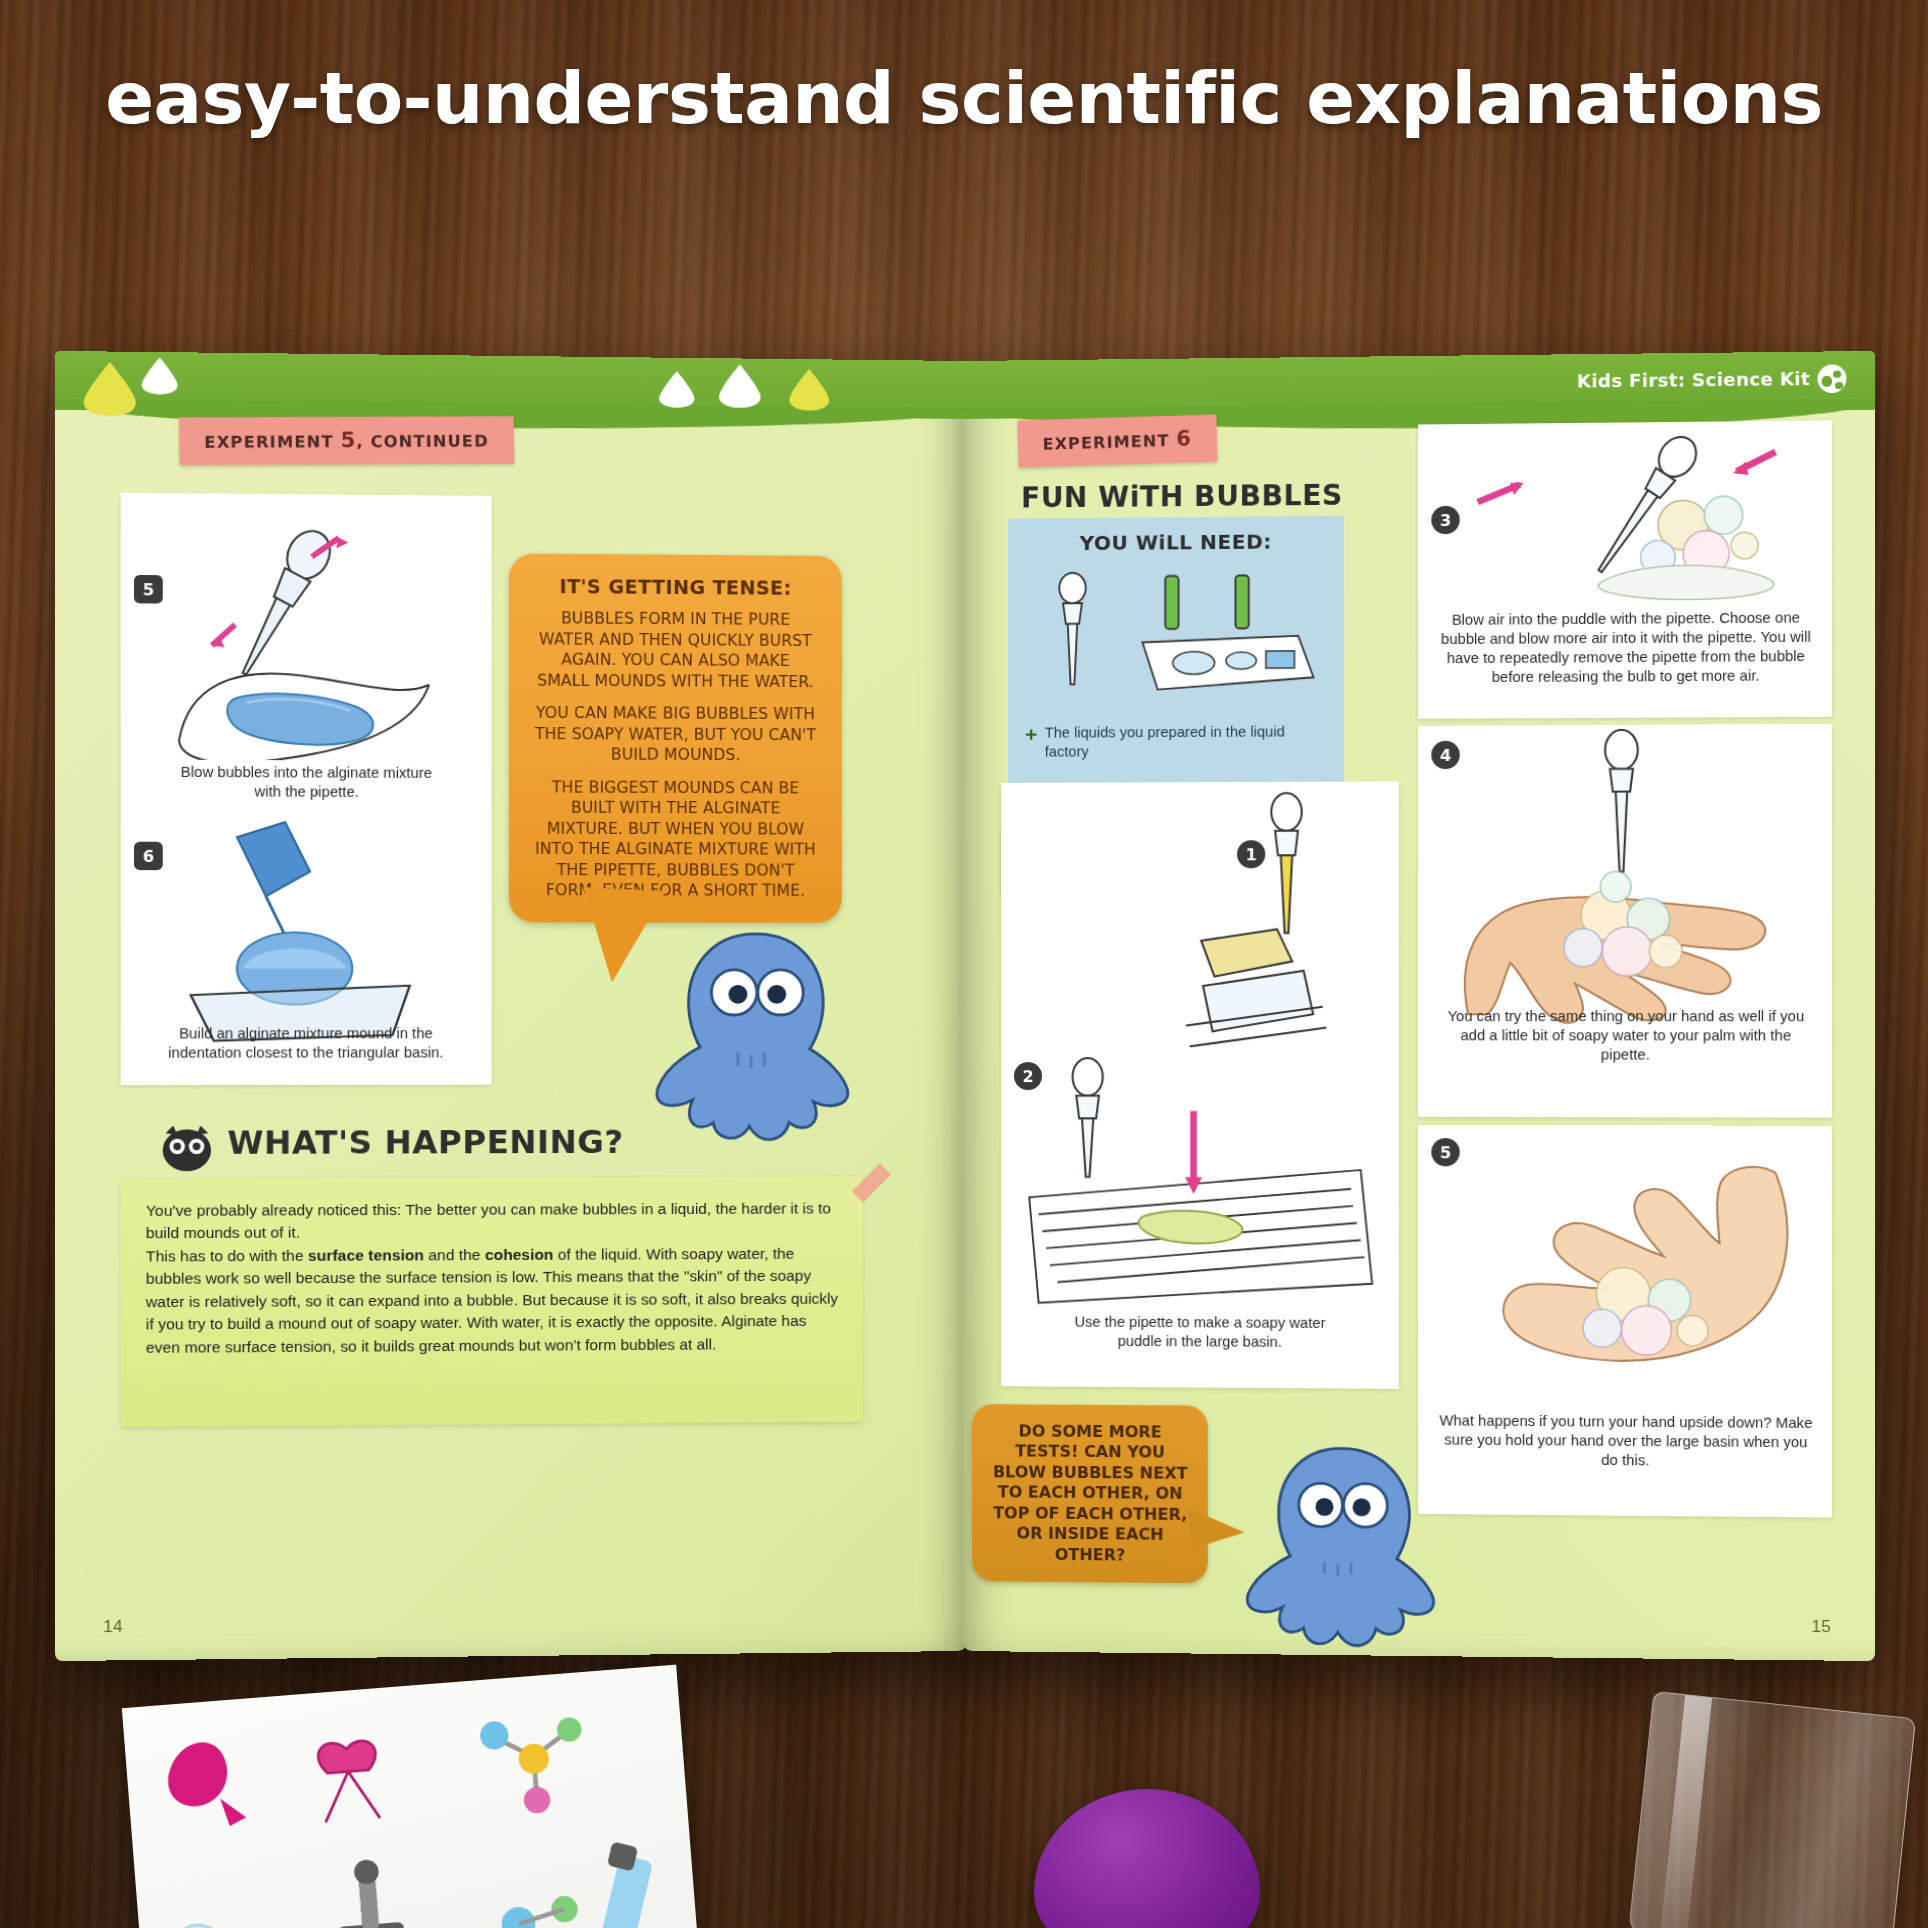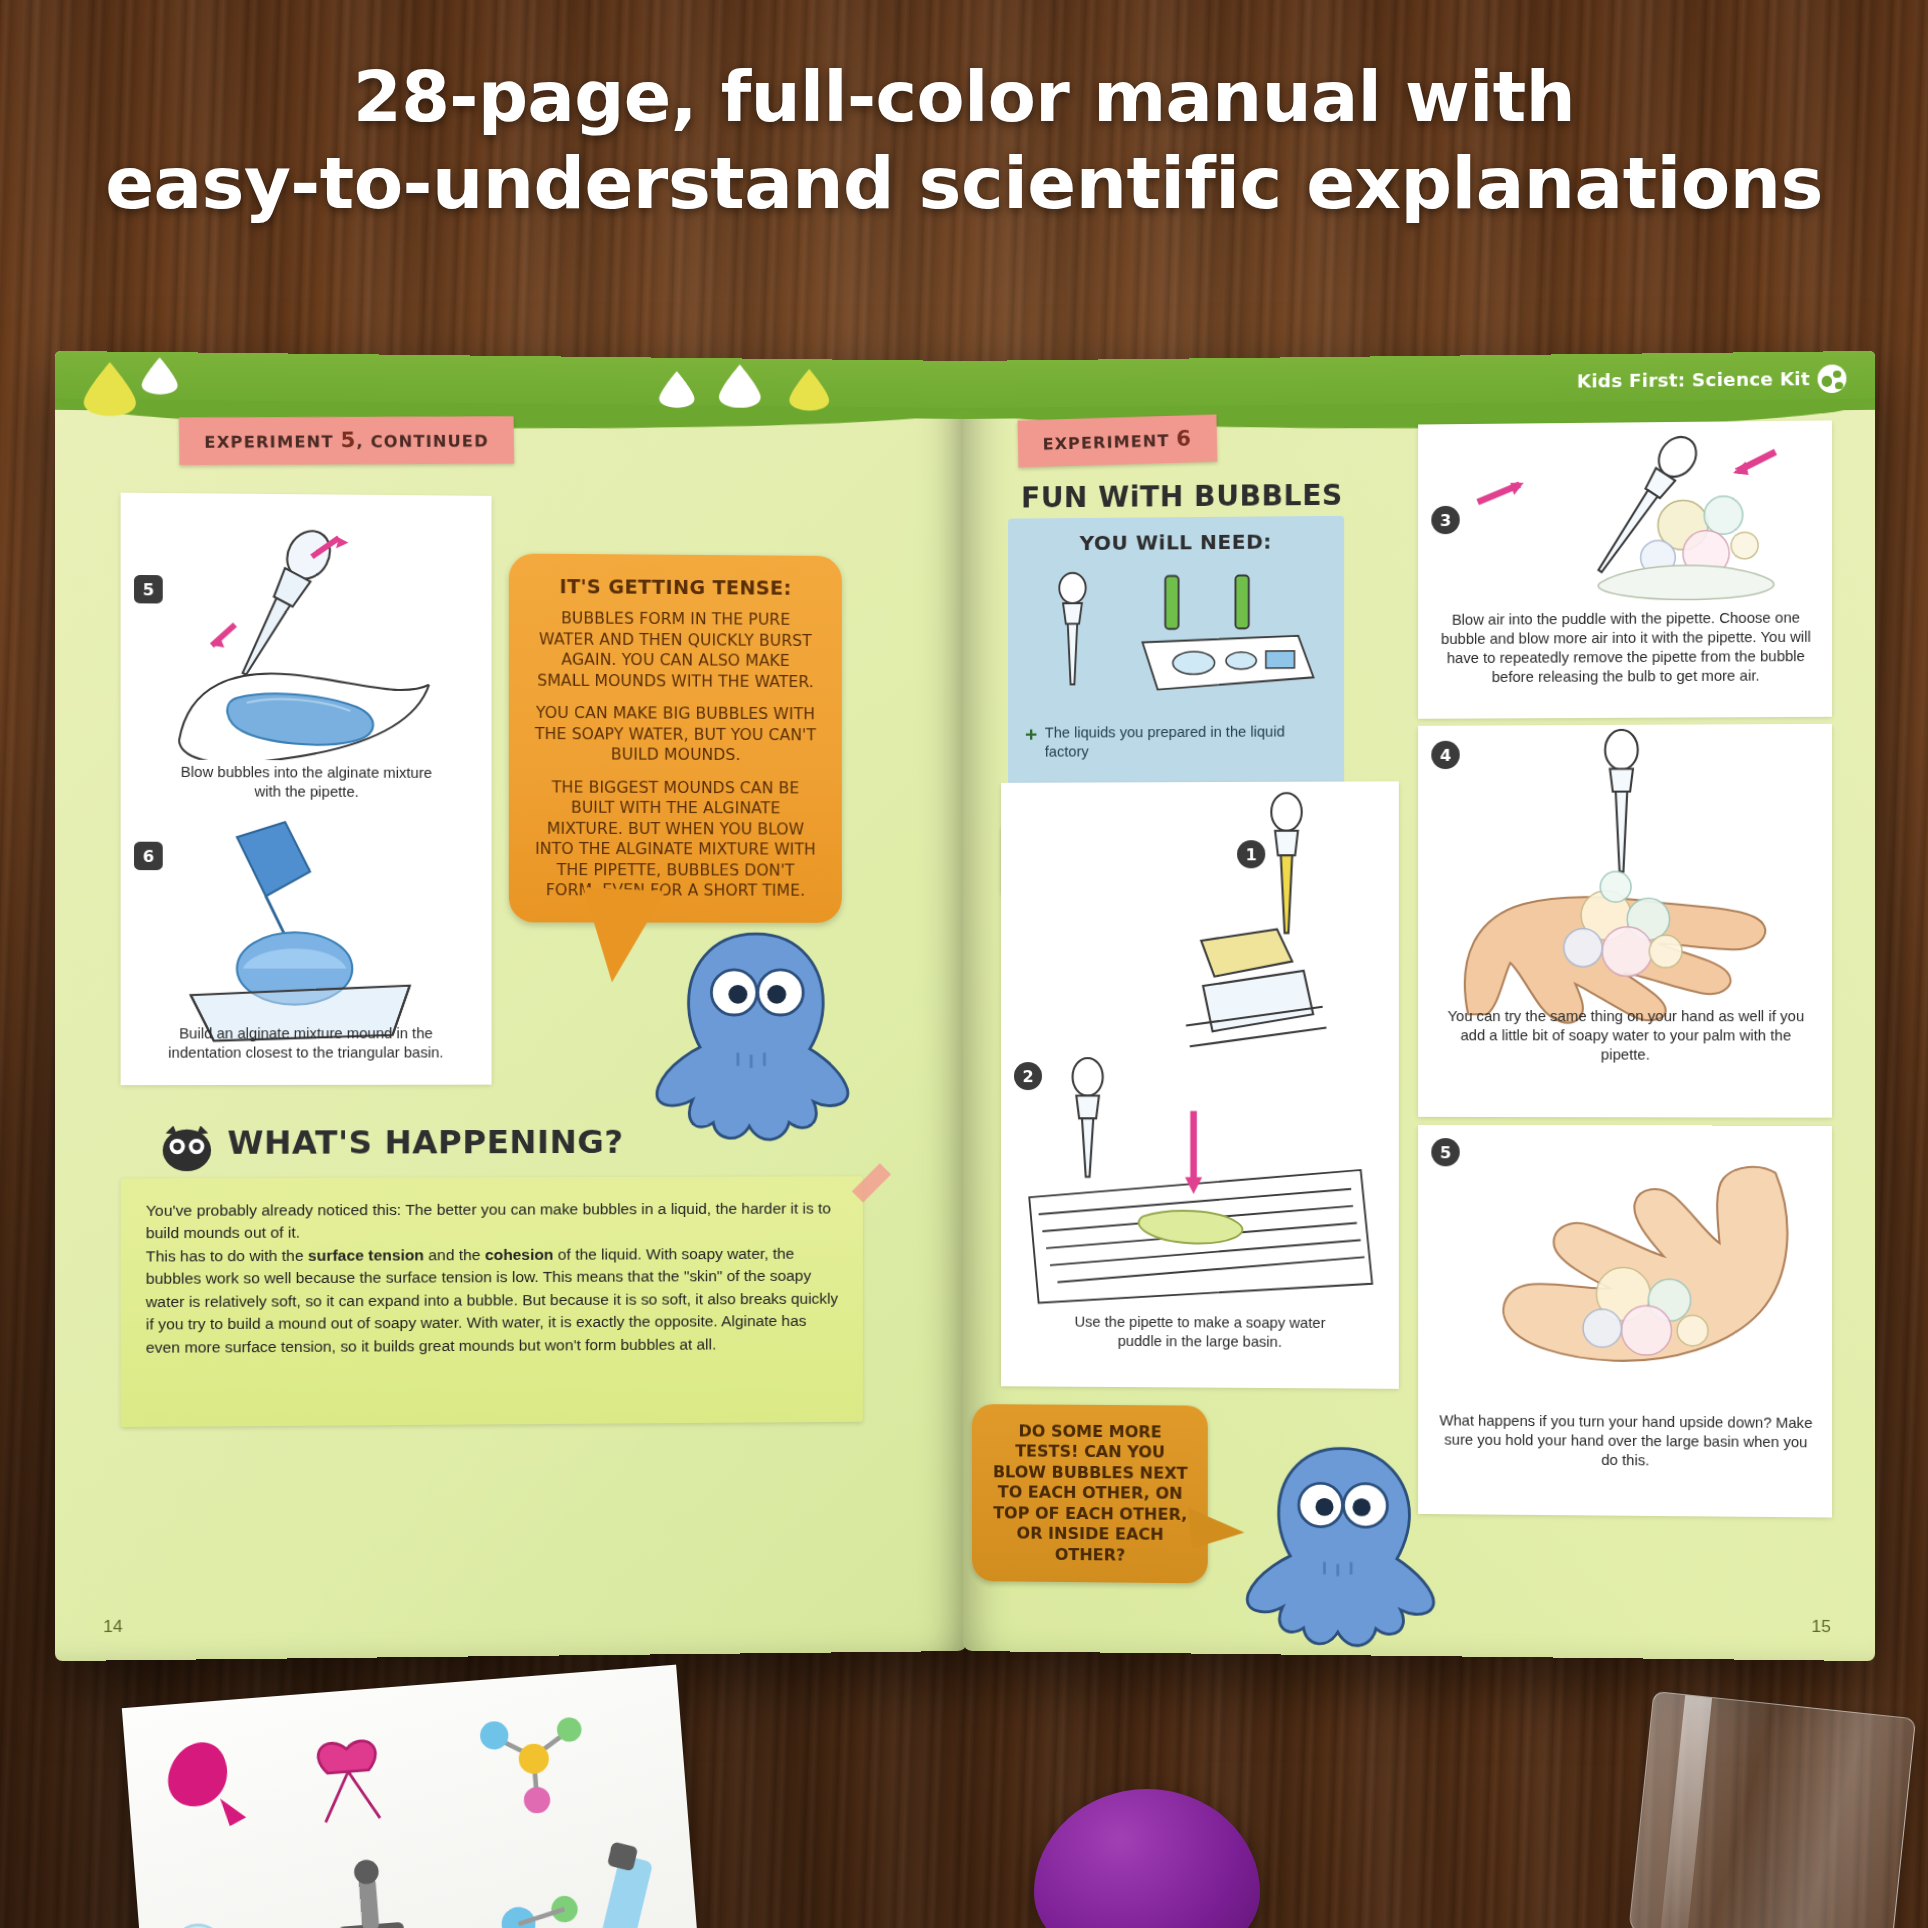--- a/index.html
+++ b/index.html
@@ -249,21 +249,20 @@
     background: linear-gradient(180deg, rgba(255,255,255,0.55), rgba(255,255,255,0.10));
   }
   svg { display:block; }
 </style>
 </head>
 <body>
 
 <div id="wood"></div>
 
 <div id="headline">
-  <span>28-page, full-color manual with</span>
   <span class="l2">easy-to-understand scientific explanations</span>
 </div>
 
 <div id="book">
 
   <div class="page page-left">
     <div class="page-inner">
       <div class="topband left"></div>
       <div class="band-wave"></div>
 

